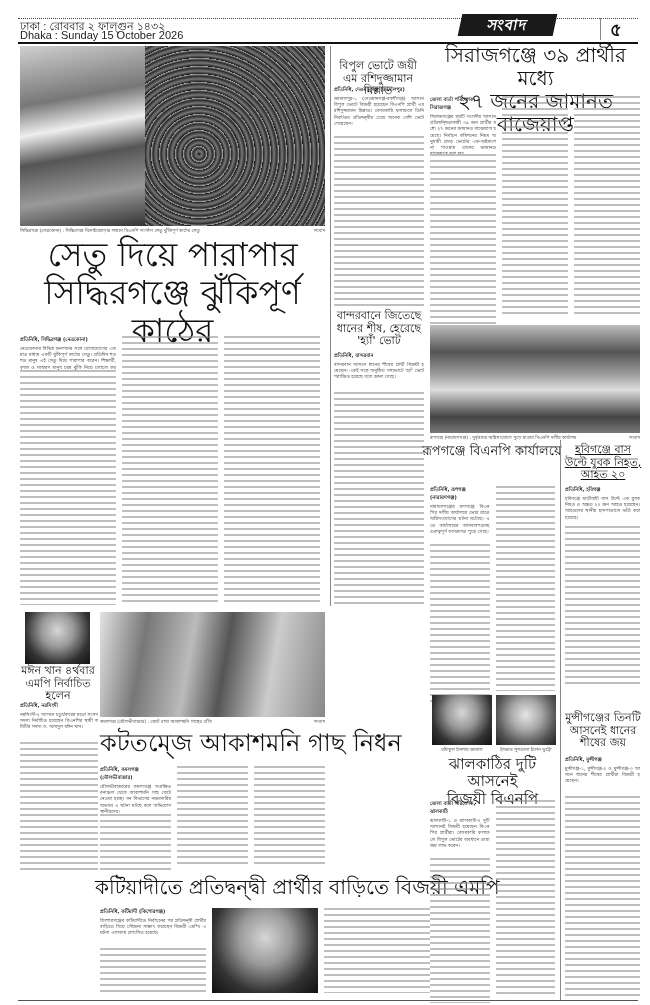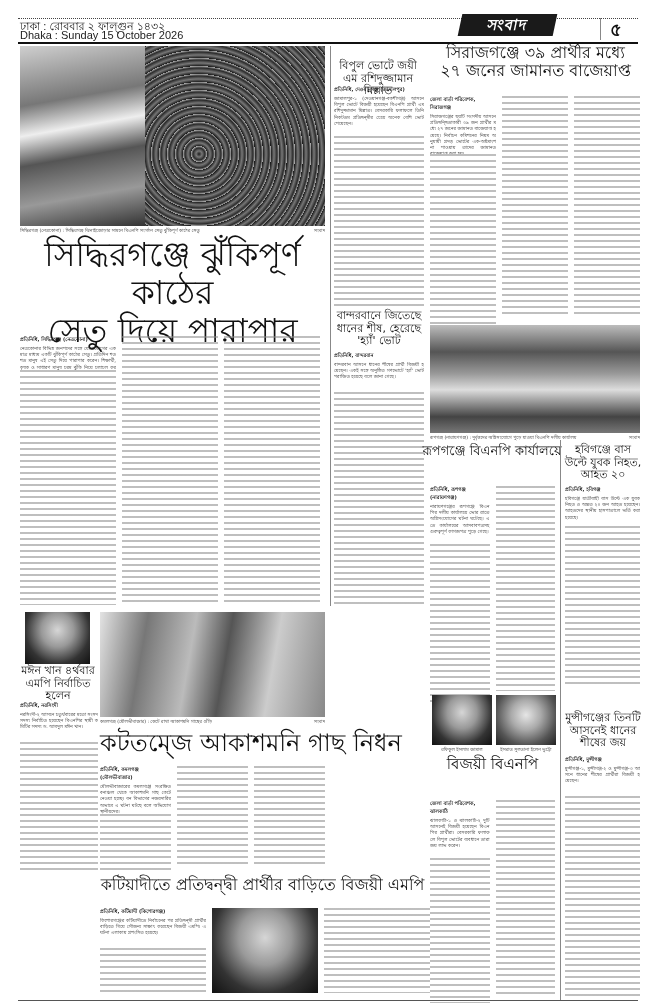--- a/index.html
+++ b/index.html
@@ -20,21 +20,21 @@
   .photo.light { background: linear-gradient(160deg, #d9d9d9 0%, #8a8a8a 35%, #bdbdbd 60%, #5a5a5a 100%); }
   .photo.dark { background: linear-gradient(120deg, #222 0%, #666 40%, #333 70%, #888 100%); }
   .photo.portrait { background: radial-gradient(ellipse at 50% 35%, #d6d6d6 0%, #999 35%, #333 70%, #111 100%); }
 
   .caption { font-family: "DejaVu Sans", sans-serif; font-size: 4.5px; line-height: 7px; color: #333; white-space: nowrap; overflow: hidden; }
   .caption .credit { float: right; }
 
   .hl { font-family: "DejaVu Sans", sans-serif; color: #111; text-align: center; line-height: 1.15; }
   .hl-xl { font-size: 33px; }
   .hl-l { font-size: 24px; }
-  .hl-m { font-size: 16px; }
+  .hl-m { font-size: 20px; }
   .hl-s { font-size: 11px; }
 
   .byline { font-family: "DejaVu Sans", sans-serif; font-size: 5px; font-weight: bold; color: #222; margin-bottom: 2px; }
   .body { font-family: "DejaVu Serif", serif; font-size: 4.6px; line-height: 6.2px; color: #333; text-align: justify; overflow: hidden; word-break: break-all; }
 
   .textblock {
     background-image: repeating-linear-gradient(to bottom, #8a8a8a 0px, #8a8a8a 2px, transparent 2px, transparent 6px);
     opacity: 0.55;
   }
   .cols { display: flex; gap: 6px; }
@@ -54,22 +54,22 @@
 <div class="abs rule" style="left:18px; top:42px; width:620px;"></div>
 
 <div class="abs photo" style="left:20px; top:46px; width:125px; height:180px; background:linear-gradient(170deg,#cfcfcf 0%,#777 30%,#eee 45%,#555 60%,#999 80%,#333 100%);"></div>
 <div class="abs photo dark" style="left:145px; top:46px; width:180px; height:180px; background:repeating-radial-gradient(circle at 30% 60%, #1c1c1c 0px, #777 3px, #2a2a2a 6px, #aaa 8px);"></div>
 <div class="abs caption" style="left:20px; top:227px; width:305px;">
   <span>সিদ্ধিরগঞ্জ (নেত্রকোনা) : সিদ্ধিরগঞ্জ ঝিনাইজোড়ার সামনে বিএনপি সংগঠন সেতু ঝুঁকিপূর্ণ কাঠের সেতু</span>
   <span class="credit">সংবাদ</span>
 </div>
 
 <div class="abs hl hl-xl" style="left:15px; top:236px; width:315px;">
+  <div>সেতু দিয়ে পারাপার</div>
   <div>সিদ্ধিরগঞ্জে ঝুঁকিপূর্ণ কাঠের</div>
-  <div>সেতু দিয়ে পারাপার</div>
 </div>
 
 <div class="abs" style="left:20px; top:336px; width:300px; height:275px;">
   <div class="cols" style="height:100%;">
     <div>
       <div class="byline">প্রতিনিধি, সিদ্ধিরগঞ্জ (নেত্রকোনা)</div>
       <div class="body" style="height:24px;">নেত্রকোনার বিভিন্ন জনপদের সঙ্গে যোগাযোগের একমাত্র মাধ্যম একটি ঝুঁকিপূর্ণ কাঠের সেতু। প্রতিদিন শত শত মানুষ এই সেতু দিয়ে পারাপার করেন। শিক্ষার্থী, কৃষক ও সাধারণ মানুষ চরম ঝুঁকি নিয়ে চলাচল করছেন। স্থানীয়রা দ্রুত পাকা সেতু নির্মাণের দাবি জানিয়েছেন।</div>
       <div class="textblock" style="height:235px;"></div>
     </div>
     <div>
@@ -178,32 +178,33 @@
       <div class="body" style="height:40px;">নারায়ণগঞ্জের রূপগঞ্জে বিএনপির দলীয় কার্যালয়ে ভোর রাতে অগ্নিসংযোগের ঘটনা ঘটেছে। এতে কার্যালয়ের আসবাবপত্রসহ গুরুত্বপূর্ণ কাগজপত্র পুড়ে গেছে।</div>
       <div class="textblock" style="height:160px;"></div>
     </div>
     <div>
         <div class="textblock" style="height:205px;"></div>
       </div>
   </div>
 </div>
 
 <div class="abs vrule" style="left:560px; top:440px; height:560px;"></div>
-<div class="abs hl hl-s" style="left:563px; top:444px; width:80px;">হবিগঞ্জে বাস উল্টে যুবক নিহত, আহত ২০</div>
+<div class="abs hl hl-s" style="left:563px; top:444px; width:80px;text-decoration:underline;">হবিগঞ্জে বাস উল্টে যুবক নিহত, আহত ২০</div>
 <div class="abs" style="left:565px; top:486px; width:75px; height:200px;">
   <div class="byline">প্রতিনিধি, হবিগঞ্জ</div>
   <div class="body" style="height:30px;">হবিগঞ্জে যাত্রীবাহী বাস উল্টে এক যুবক নিহত ও অন্তত ২০ জন আহত হয়েছেন। আহতদের স্থানীয় হাসপাতালে ভর্তি করা হয়েছে।</div>
   <div class="textblock" style="height:160px;"></div>
 </div>
 
 <div class="abs photo portrait" style="left:432px; top:695px; width:60px; height:50px;"></div>
 <div class="abs photo portrait" style="left:496px; top:695px; width:60px; height:50px; background:radial-gradient(ellipse at 50% 40%, #e6e6e6 0%, #aaa 35%, #555 70%, #222 100%);"></div>
 <div class="abs caption" style="left:432px; top:746px; width:60px; text-align:center;">রফিকুল ইসলাম জামাল</div>
 <div class="abs caption" style="left:496px; top:746px; width:60px; text-align:center;">ইসরাত সুলতানা ইলেন ভুট্টো</div>
 <div class="abs hl" style="left:425px; top:756px; width:135px; font-size:15px;">
+  <div>ঝালকাঠির দুটি আসনেই</div>
   <div>বিজয়ী বিএনপি</div>
 </div>
 <div class="abs" style="left:430px; top:800px; width:125px; height:198px;">
   <div class="cols" style="height:100%;">
     <div>
       <div class="byline">জেলা বার্তা পরিবেশক, ঝালকাঠি</div>
       <div class="body" style="height:40px;">ঝালকাঠি-১ ও ঝালকাঠি-২ দুটি আসনেই বিজয়ী হয়েছেন বিএনপির প্রার্থীরা। বেসরকারি ফলাফলে বিপুল ভোটের ব্যবধানে তারা জয় লাভ করেন।</div>
       <div class="textblock" style="height:145px;"></div>
     </div>
     <div>

